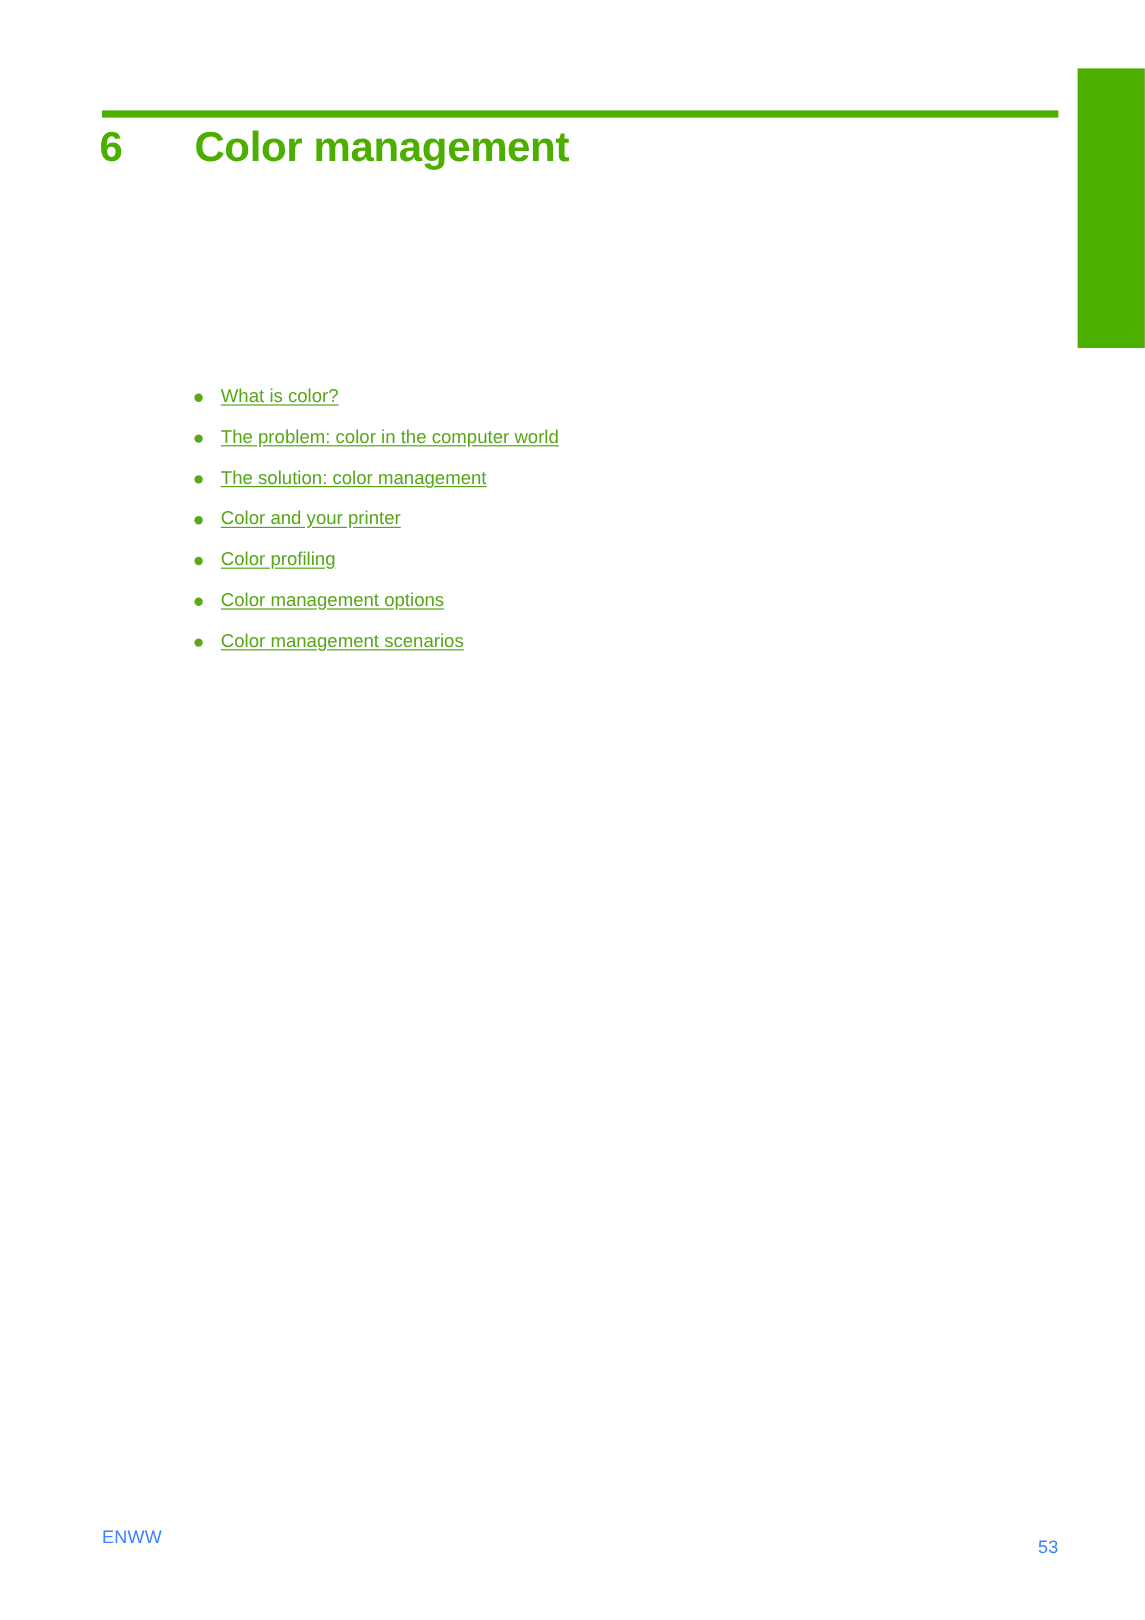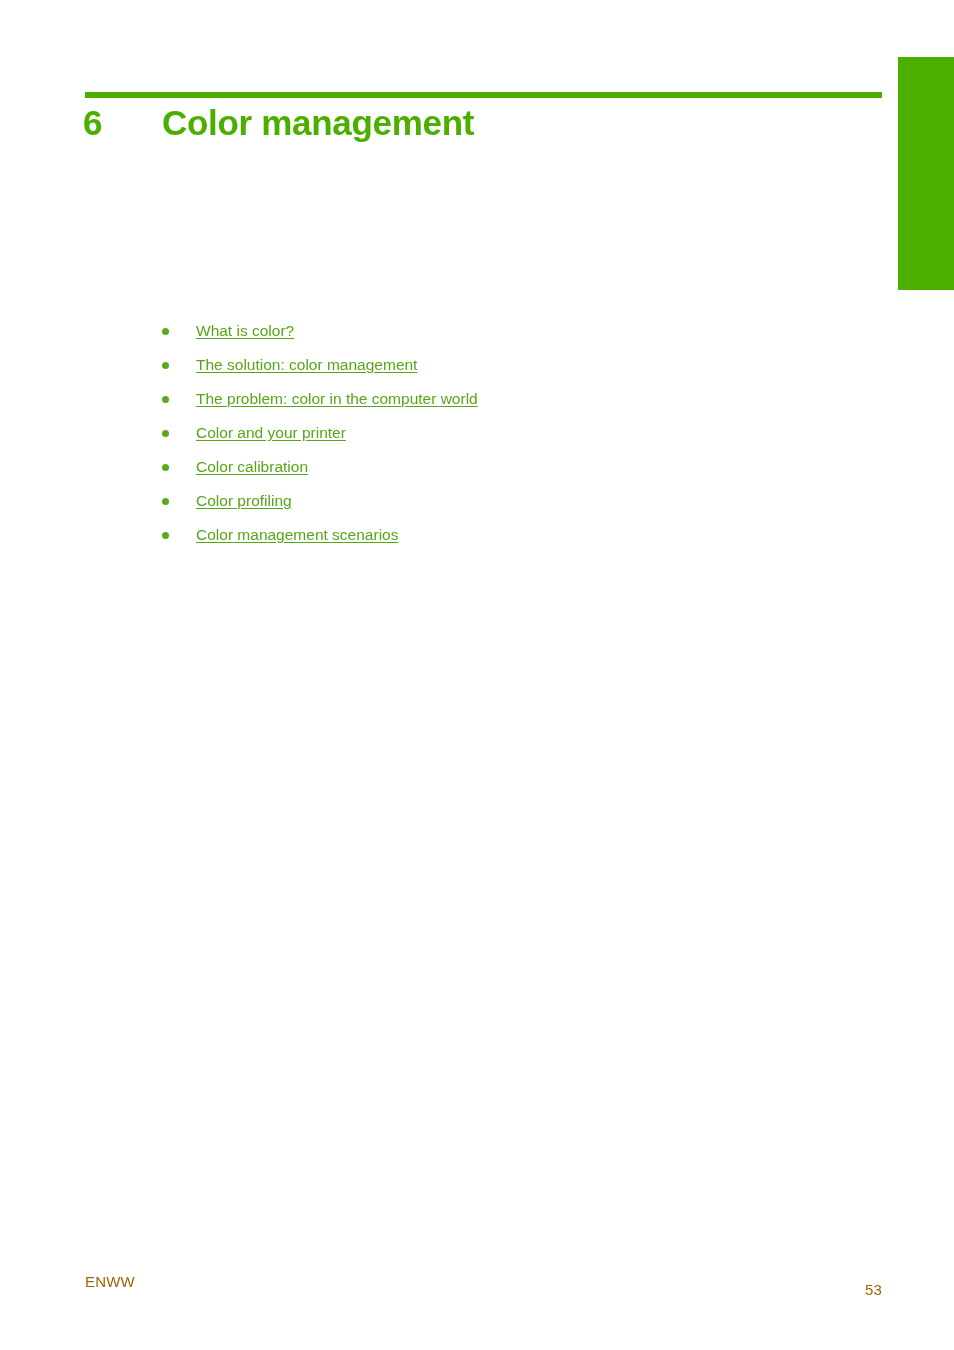--- a/index.html
+++ b/index.html
@@ -88,40 +88,40 @@
     position: absolute;
     left: 7px;
     top: 8px;
     width: 7px;
     height: 7px;
     border-radius: 50%;
     background: #5CA81C;
   }
   .toc-link {
     display: inline-block;
-    margin-left: 41px;
+    margin-left: 29px;
     color: #57A618;
     font-size: 15.5px;
     text-decoration: underline;
     text-underline-offset: 2px;
     white-space: nowrap;
     cursor: pointer;
   }
 
   
   .footer {
     position: absolute;
     left: 85px;
     top: 1270px;
     width: 797px;
     height: 22px;
     display: flex;
     align-items: center;
     justify-content: space-between;
-    color: #a16207;
+    color: #3b82f6;
     font-size: 15px;
   }
   .footer-left {
     letter-spacing: 0.2px;
   }
   .footer-right {
     letter-spacing: 0.2px;
     margin-top: 16px;
   }
 </style>
@@ -141,37 +141,37 @@
     
   </div>
 
   <ul class="toc-list">
     <li class="toc-item">
       <span class="toc-bullet"></span>
       <a class="toc-link">What is color?</a>
     </li>
     <li class="toc-item">
       <span class="toc-bullet"></span>
-      <a class="toc-link">The solution: color management</a>
+      <a class="toc-link">The problem: color in the computer world</a>
     </li>
     <li class="toc-item">
       <span class="toc-bullet"></span>
-      <a class="toc-link">The problem: color in the computer world</a>
+      <a class="toc-link">The solution: color management</a>
     </li>
     <li class="toc-item">
       <span class="toc-bullet"></span>
       <a class="toc-link">Color and your printer</a>
     </li>
     <li class="toc-item">
       <span class="toc-bullet"></span>
-      <a class="toc-link">Color calibration</a>
+      <a class="toc-link">Color profiling</a>
     </li>
     <li class="toc-item">
       <span class="toc-bullet"></span>
-      <a class="toc-link">Color profiling</a>
+      <a class="toc-link">Color management options</a>
     </li>
     <li class="toc-item">
       <span class="toc-bullet"></span>
       <a class="toc-link">Color management scenarios</a>
     </li>
   </ul>
 
   <div class="footer">
     <span class="footer-left">ENWW</span>
     <span class="footer-right">53</span>

